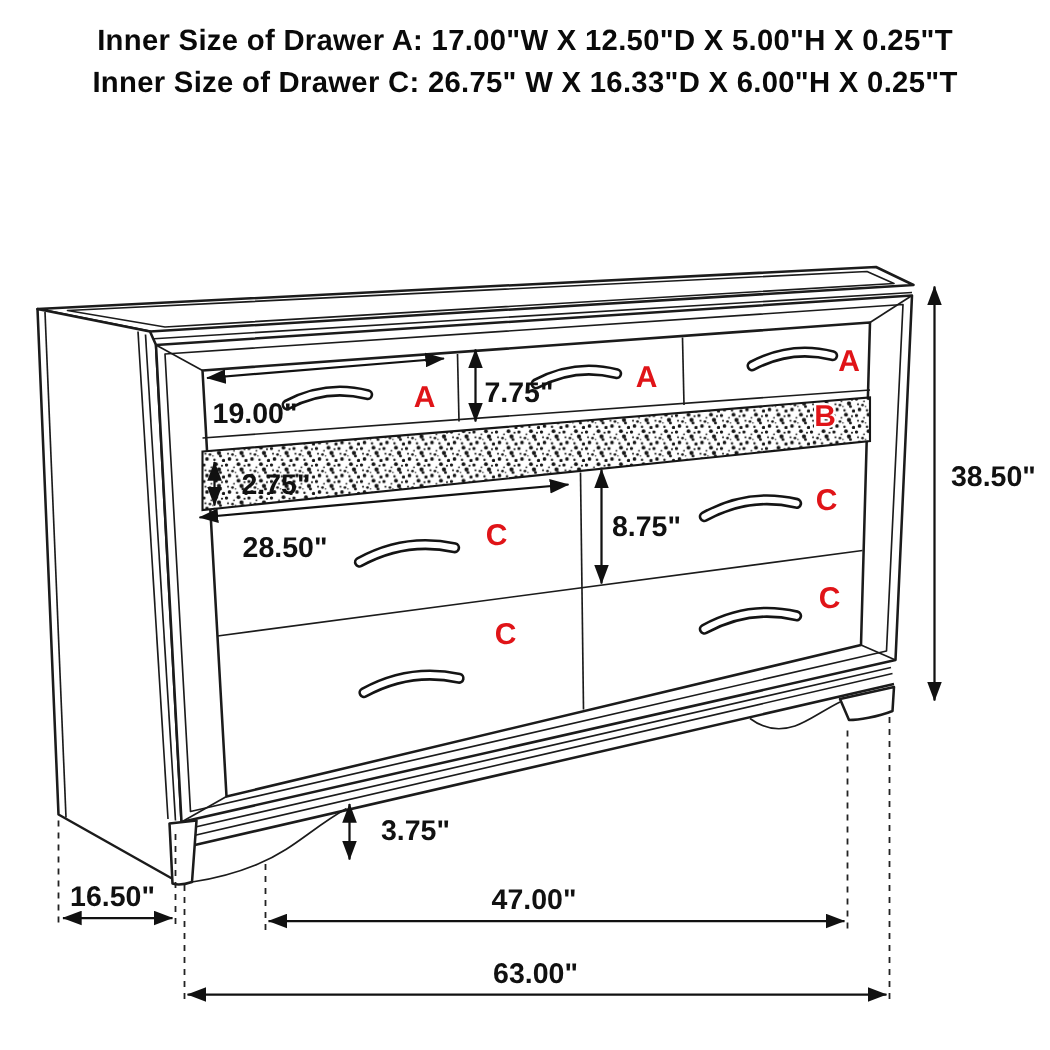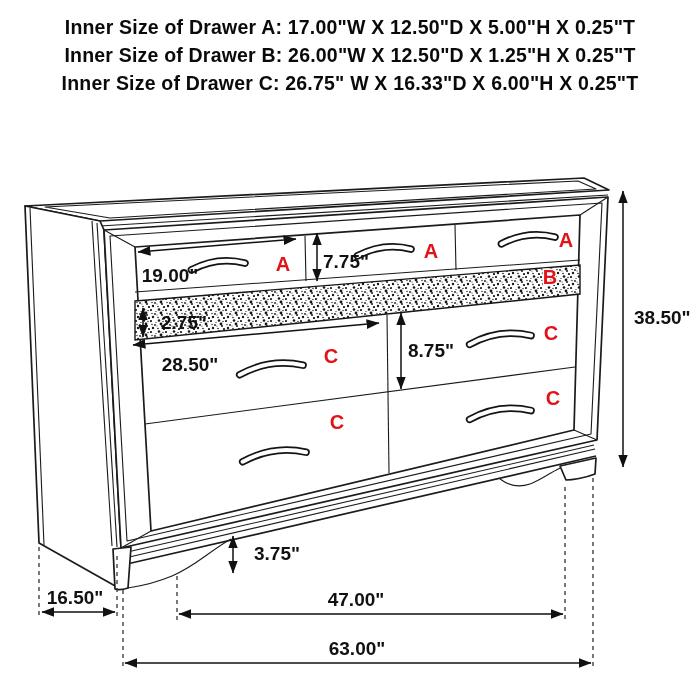--- a/index.html
+++ b/index.html
@@ -17,21 +17,20 @@
   .hnd-o{stroke:#141414;stroke-width:7.5;fill:none;stroke-linecap:round;}
   .hnd-i{stroke:#fff;stroke-width:4;fill:none;stroke-linecap:round;}
 </style>
 </head>
 <body>
 
 <div class="canvas">
 
   <div class="hdr">
     <div>Inner Size of Drawer A: 17.00"W X 12.50"D X 5.00"H X 0.25"T</div>
-    <div>Inner Size of Drawer B: 26.00"W X 12.50"D X 1.25"H X 0.25"T</div>
     <div>Inner Size of Drawer C: 26.75" W X 16.33"D X 6.00"H X 0.25"T</div>
   </div>
 
   <svg width="700" height="700" viewBox="0 0 700 700">
     <defs>
       <marker id="arr" viewBox="0 0 12 9" markerWidth="13" markerHeight="10" refX="11.5" refY="4.5" orient="auto-start-reverse" markerUnits="userSpaceOnUse">
         <path d="M0,0 L12,4.5 L0,9 Z" fill="#111"></path>
       </marker>
       <pattern id="sparkle" width="15" height="11" patternUnits="userSpaceOnUse">
         <rect width="15" height="11" fill="#fff"></rect>

